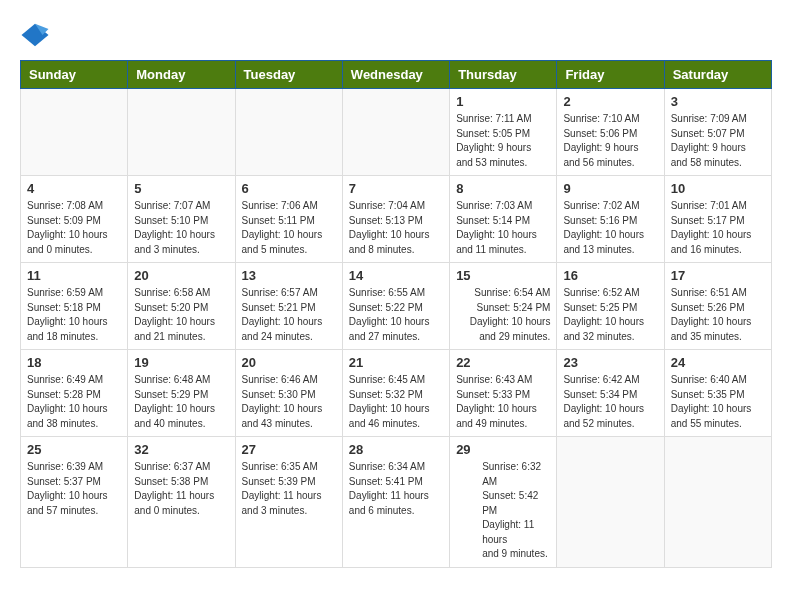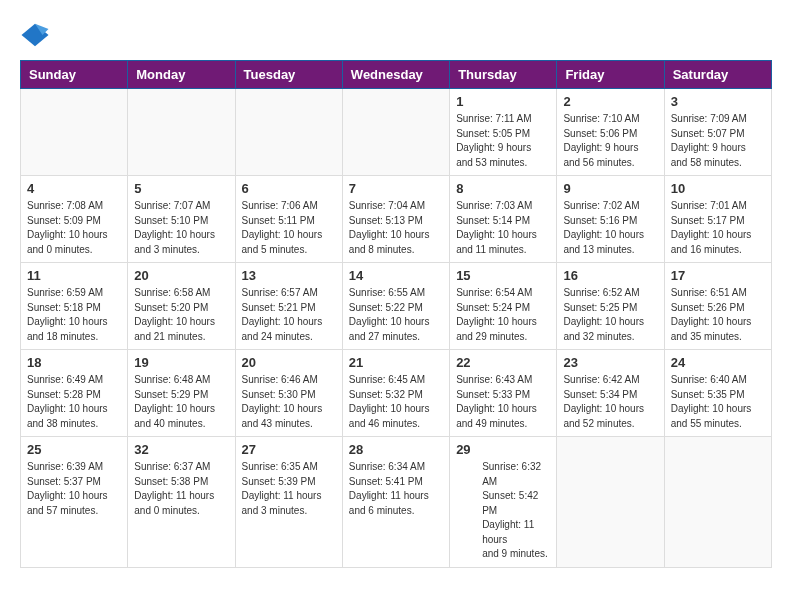--- a/index.html
+++ b/index.html
@@ -44,21 +44,21 @@
     .location {
       font-size: 16px;
       color: #555;
     }
     .calendar {
       width: 100%;
       border-collapse: collapse;
       border: 1px solid #ccc;
     }
     .calendar th {
-      background: #701a75;
+      background: #4d7c0f;
       color: #fff;
       padding: 6px 8px;
       font-size: 13px;
       text-align: left;
       border: 1px solid #1a5fa0;
     }
     .calendar td {
       vertical-align: top;
       padding: 5px 6px;
       border: 1px solid #ddd;
@@ -218,21 +218,21 @@
         </td>
         <td>
           <div class="day-number">14</div>
           <div class="day-info" style="white-space: pre-line;">Sunrise: 6:55 AM
 Sunset: 5:22 PM
 Daylight: 10 hours
 and 27 minutes.</div>
         </td>
         <td>
           <div class="day-number">15</div>
-          <div class="day-info" style="white-space: pre-line;">Sunrise: 6:54 AM
+          <div class="day-info" style="white-space: pre-line; text-align: right;">Sunrise: 6:54 AM
 Sunset: 5:24 PM
 Daylight: 10 hours
 and 29 minutes.</div>
         </td>
         <td>
           <div class="day-number">16</div>
           <div class="day-info" style="white-space: pre-line;">Sunrise: 6:52 AM
 Sunset: 5:25 PM
 Daylight: 10 hours
 and 32 minutes.</div>

